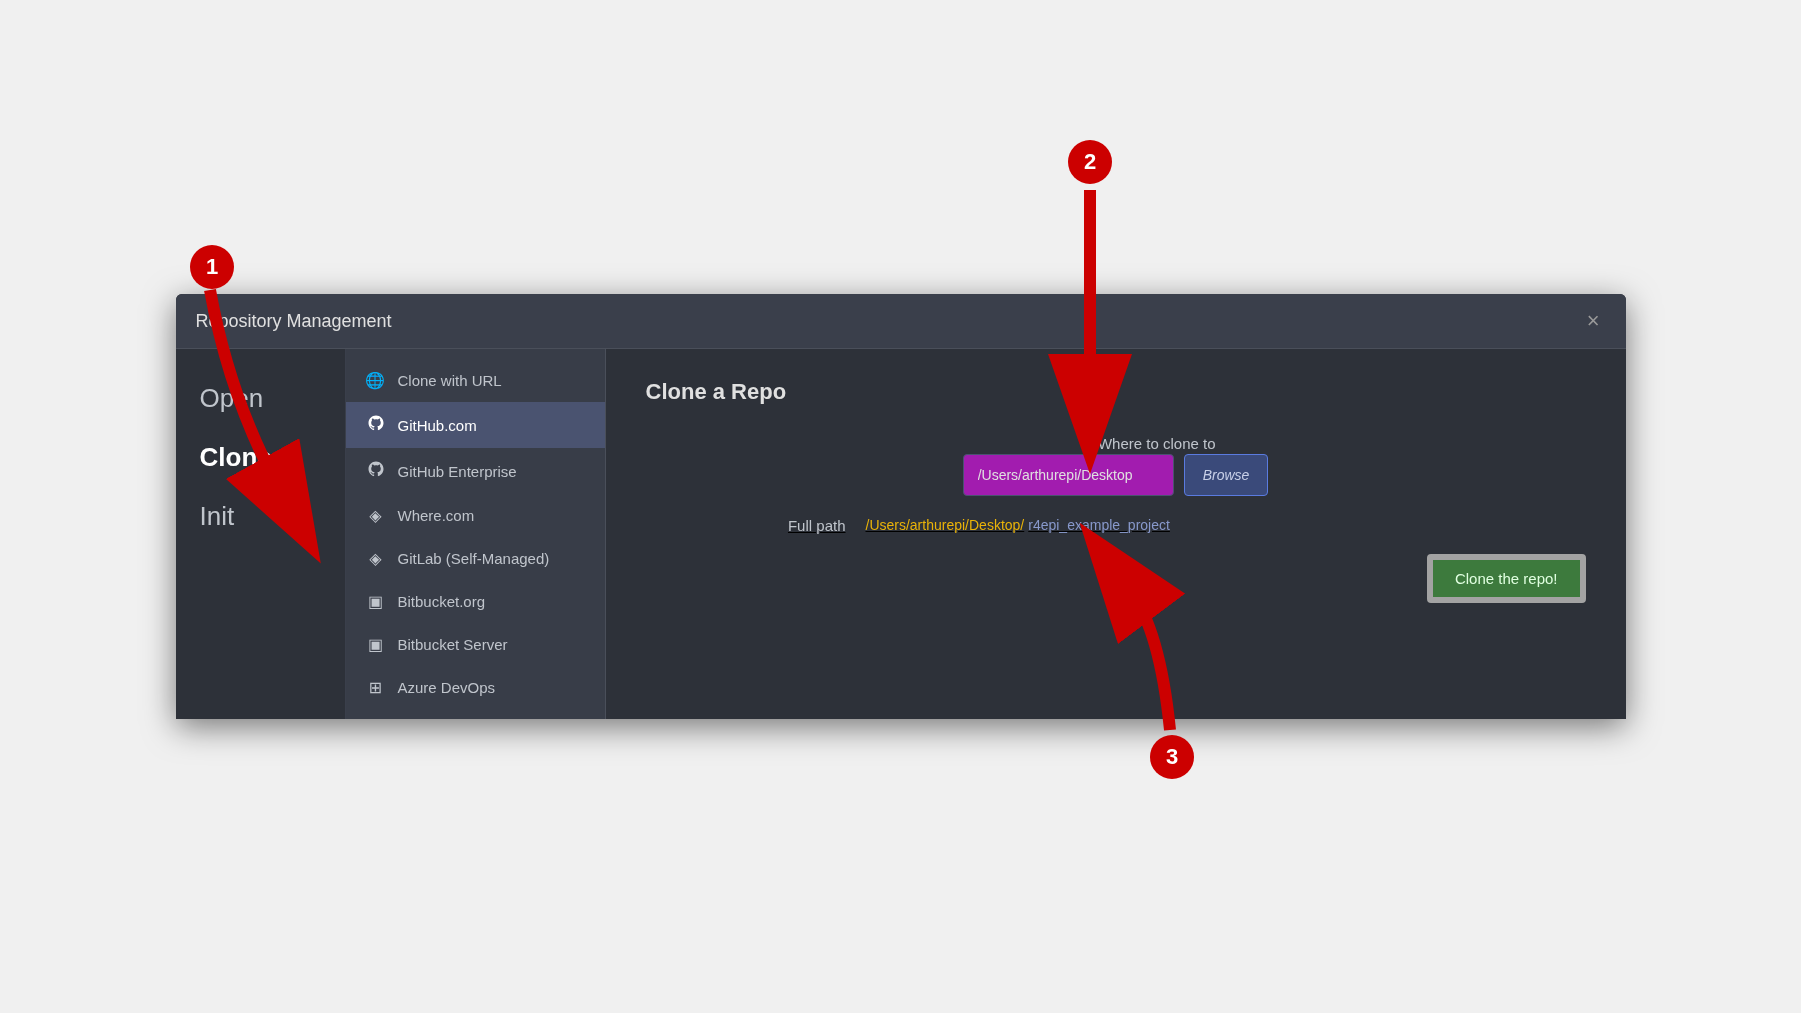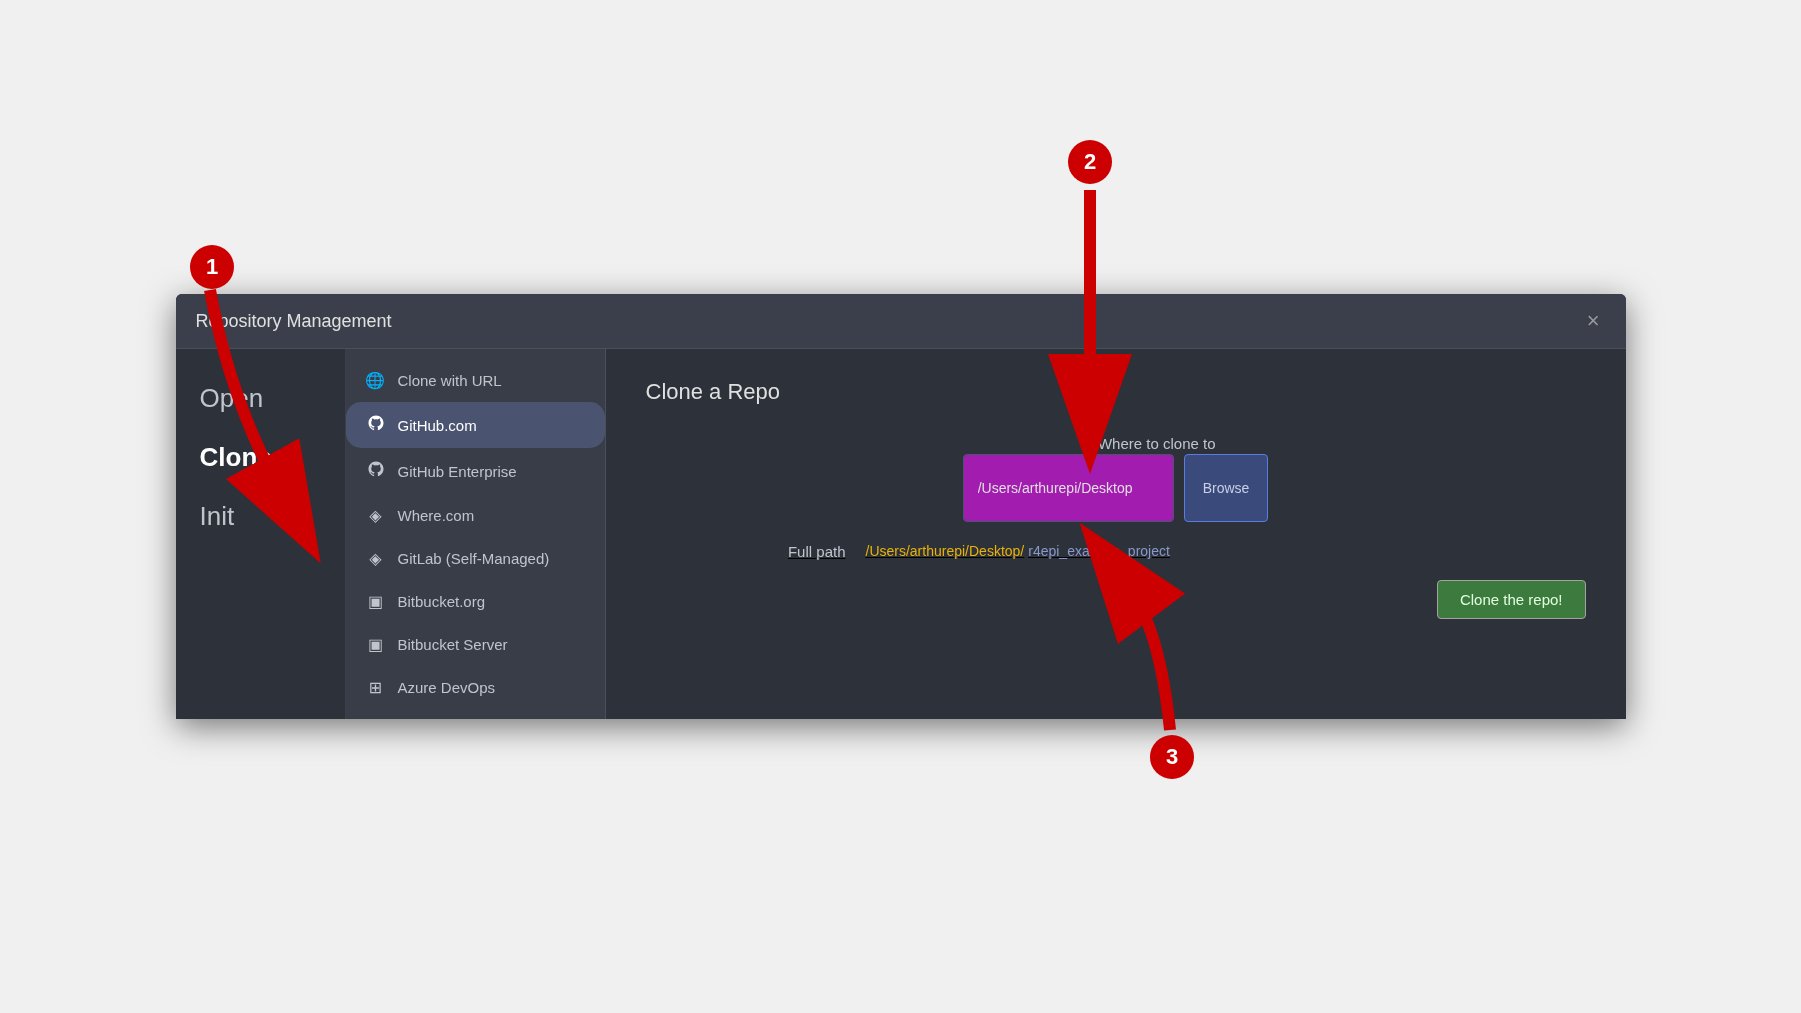--- a/index.html
+++ b/index.html
@@ -89,41 +89,40 @@
       color: #c0c5cc;
       font-size: 15px;
       cursor: pointer;
       display: flex;
       align-items: center;
       gap: 12px;
     }
     .sub-nav-item.active {
       background: #4a5370;
       color: #fff;
-      border-radius: 15px;
     }
 
     .sub-nav-icon {
       font-size: 16px;
       width: 20px;
       text-align: center;
       flex-shrink: 0;
     }
 
     
     .main-content {
       flex: 1;
       padding: 30px 40px;
       background: #2d3139;
     }
 
     .content-title {
       color: #e0e0e0;
       font-size: 22px;
-      font-weight: 400;
+      font-weight: 700;
       margin-bottom: 30px;
     }
 
     .form-row {
       display: flex;
       align-items: center;
       margin-bottom: 20px;
       gap: 2px;
       flex-direction: column;
     }
@@ -150,25 +149,26 @@
       padding: 8px 14px;
       font-size: 14px;
       border-radius: 4px;
       outline: none;
     }
 
     .browse-btn {
       background: #3a4a7a;
       border: 1px solid #5a7be0;
       color: #c8d0e8;
-      padding: 25px 18px;
+      padding: 12px 18px;
       font-size: 14px;
       cursor: pointer;
       border-radius: 4px;
       white-space: nowrap;
+      font-style: italic;
     }
 
     .repo-input-wrap {
       flex: 1;
       display: flex;
       align-items: center;
       background: #1e2228;
       border: 2px solid #5a7be0;
       border-radius: 4px;
       padding: 6px 12px;
@@ -230,21 +230,21 @@
     }
 
     .full-path-highlight {
       color: #8899cc;
       font-size: 14px;
       margin-left: 4px;
     }
 
     .clone-btn {
       background: #3d7a3d;
-      border: 1px solid #a3a3a3;
+      border: 6px solid #a3a3a3;
       color: #e0ffe0;
       padding: 10px 22px;
       font-size: 15px;
       cursor: pointer;
       border-radius: 4px;
       white-space: nowrap;
     }
 
     .clone-btn-row {
       display: flex;

